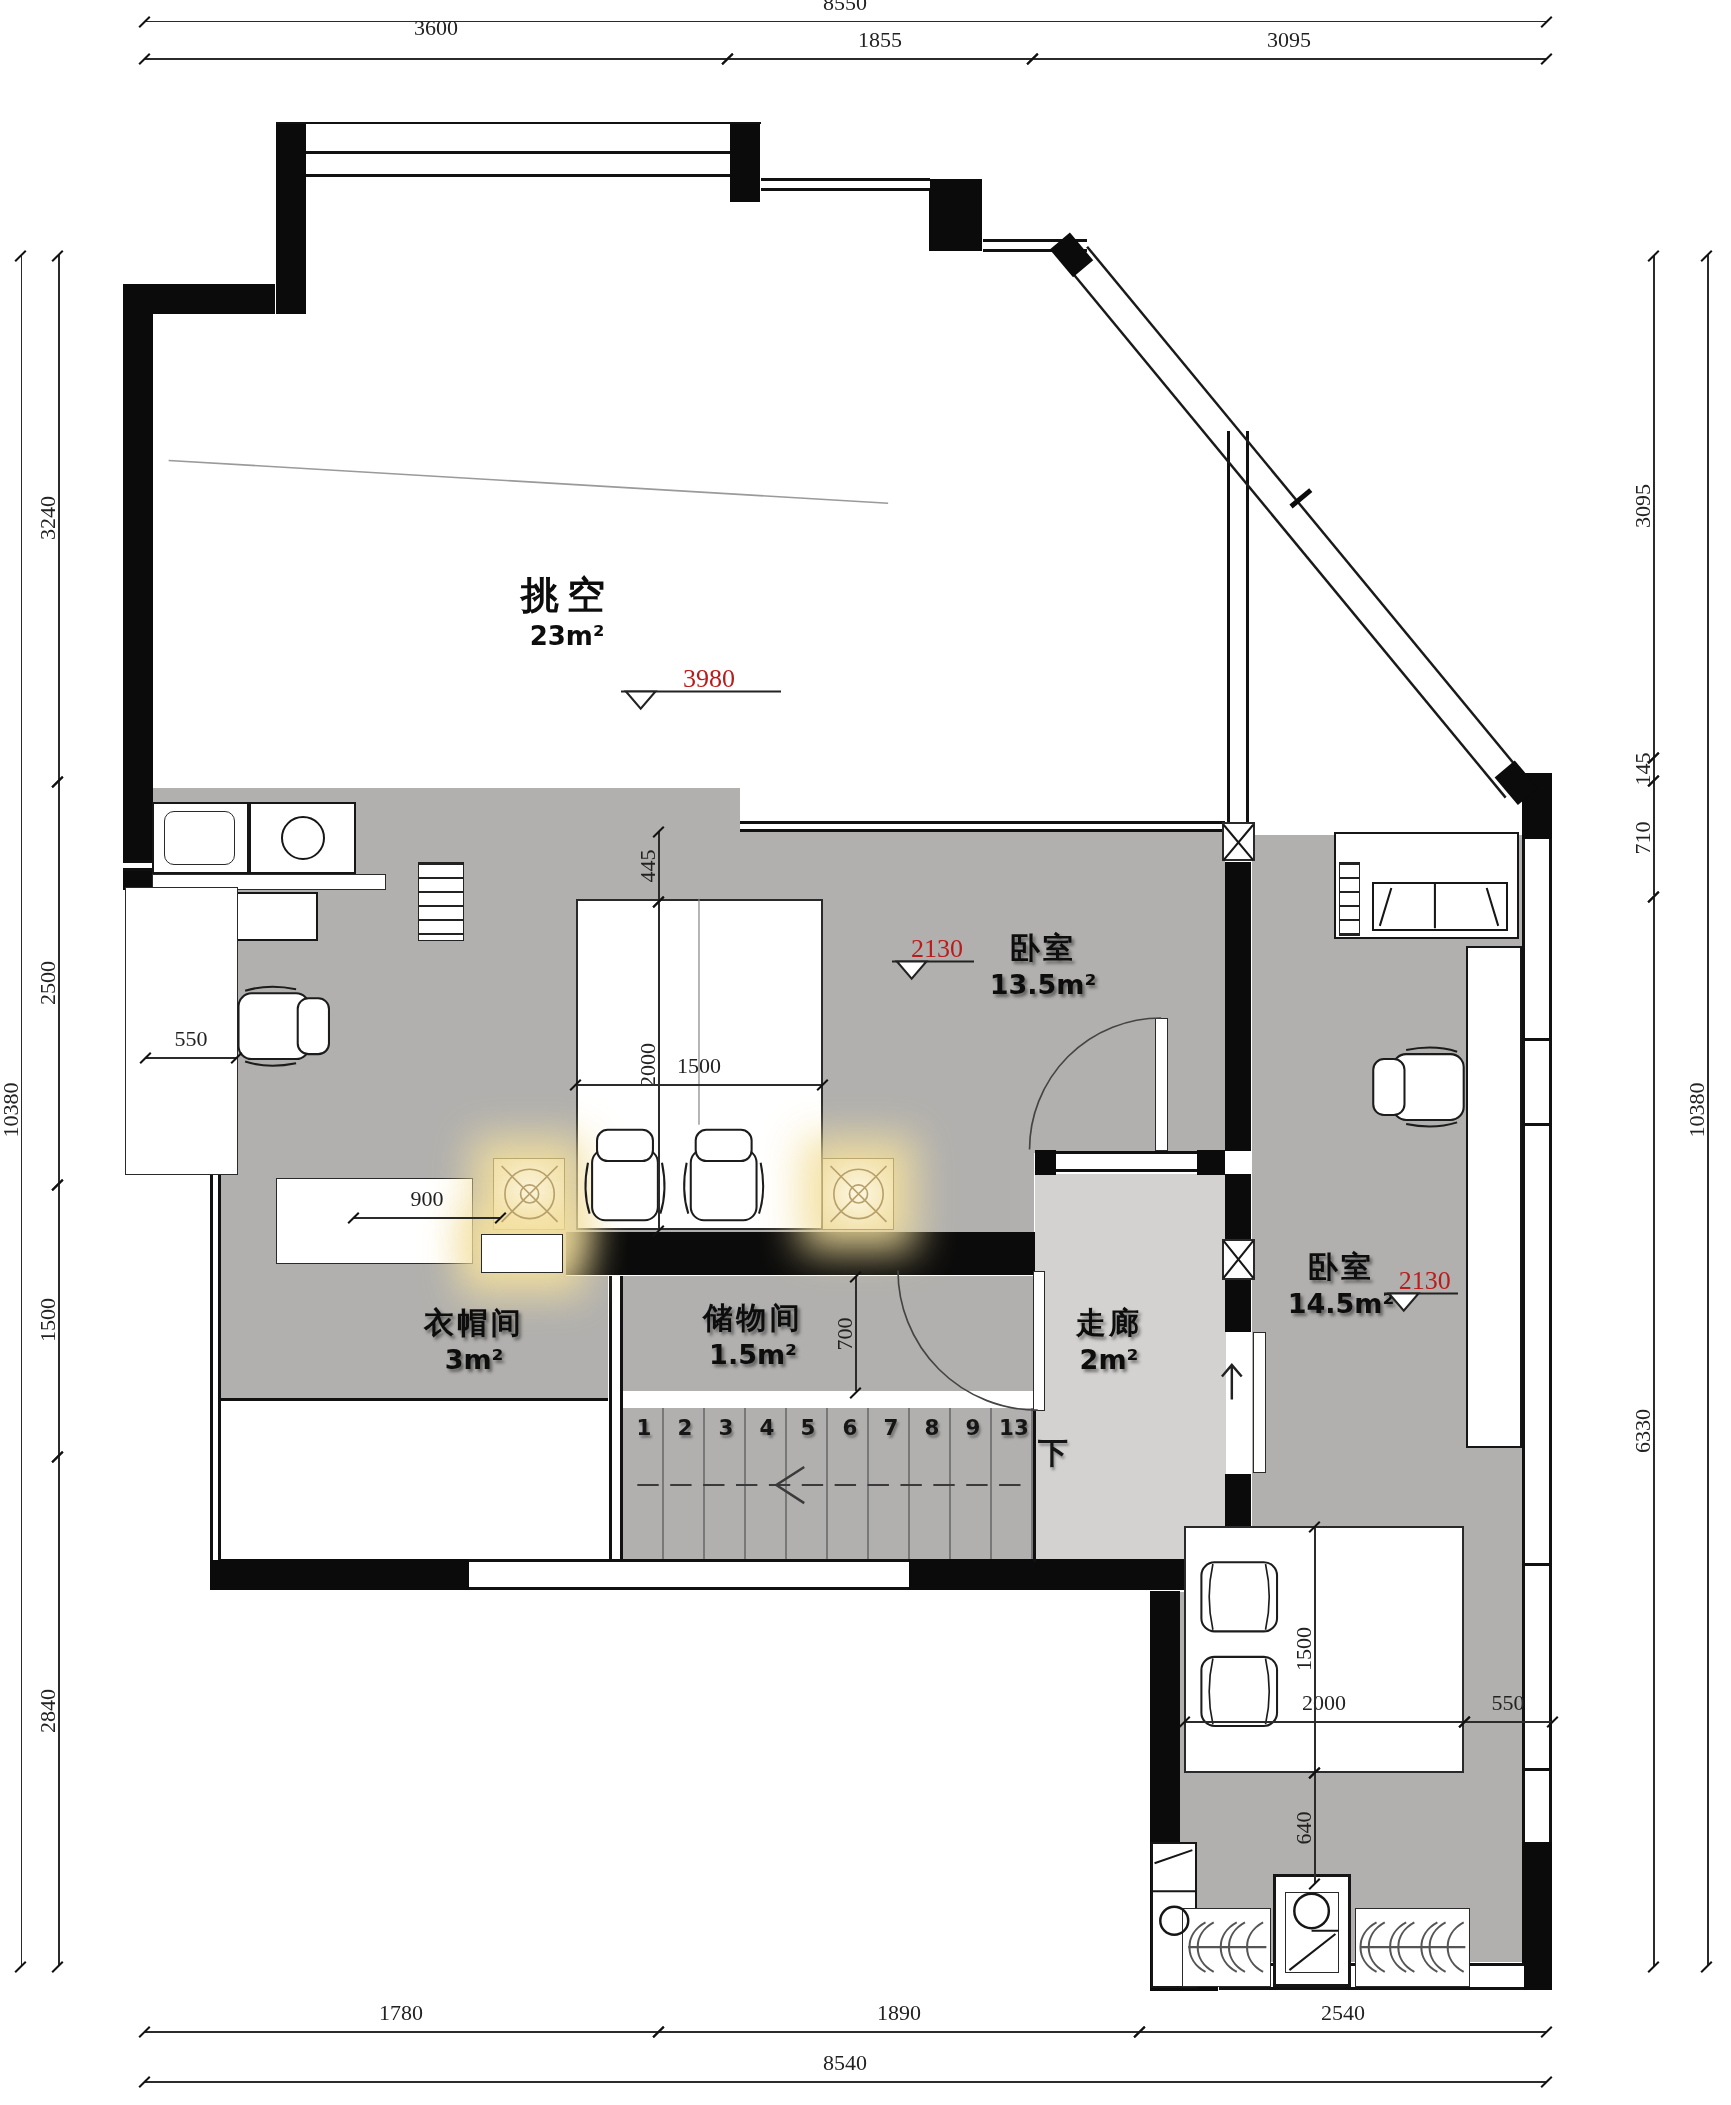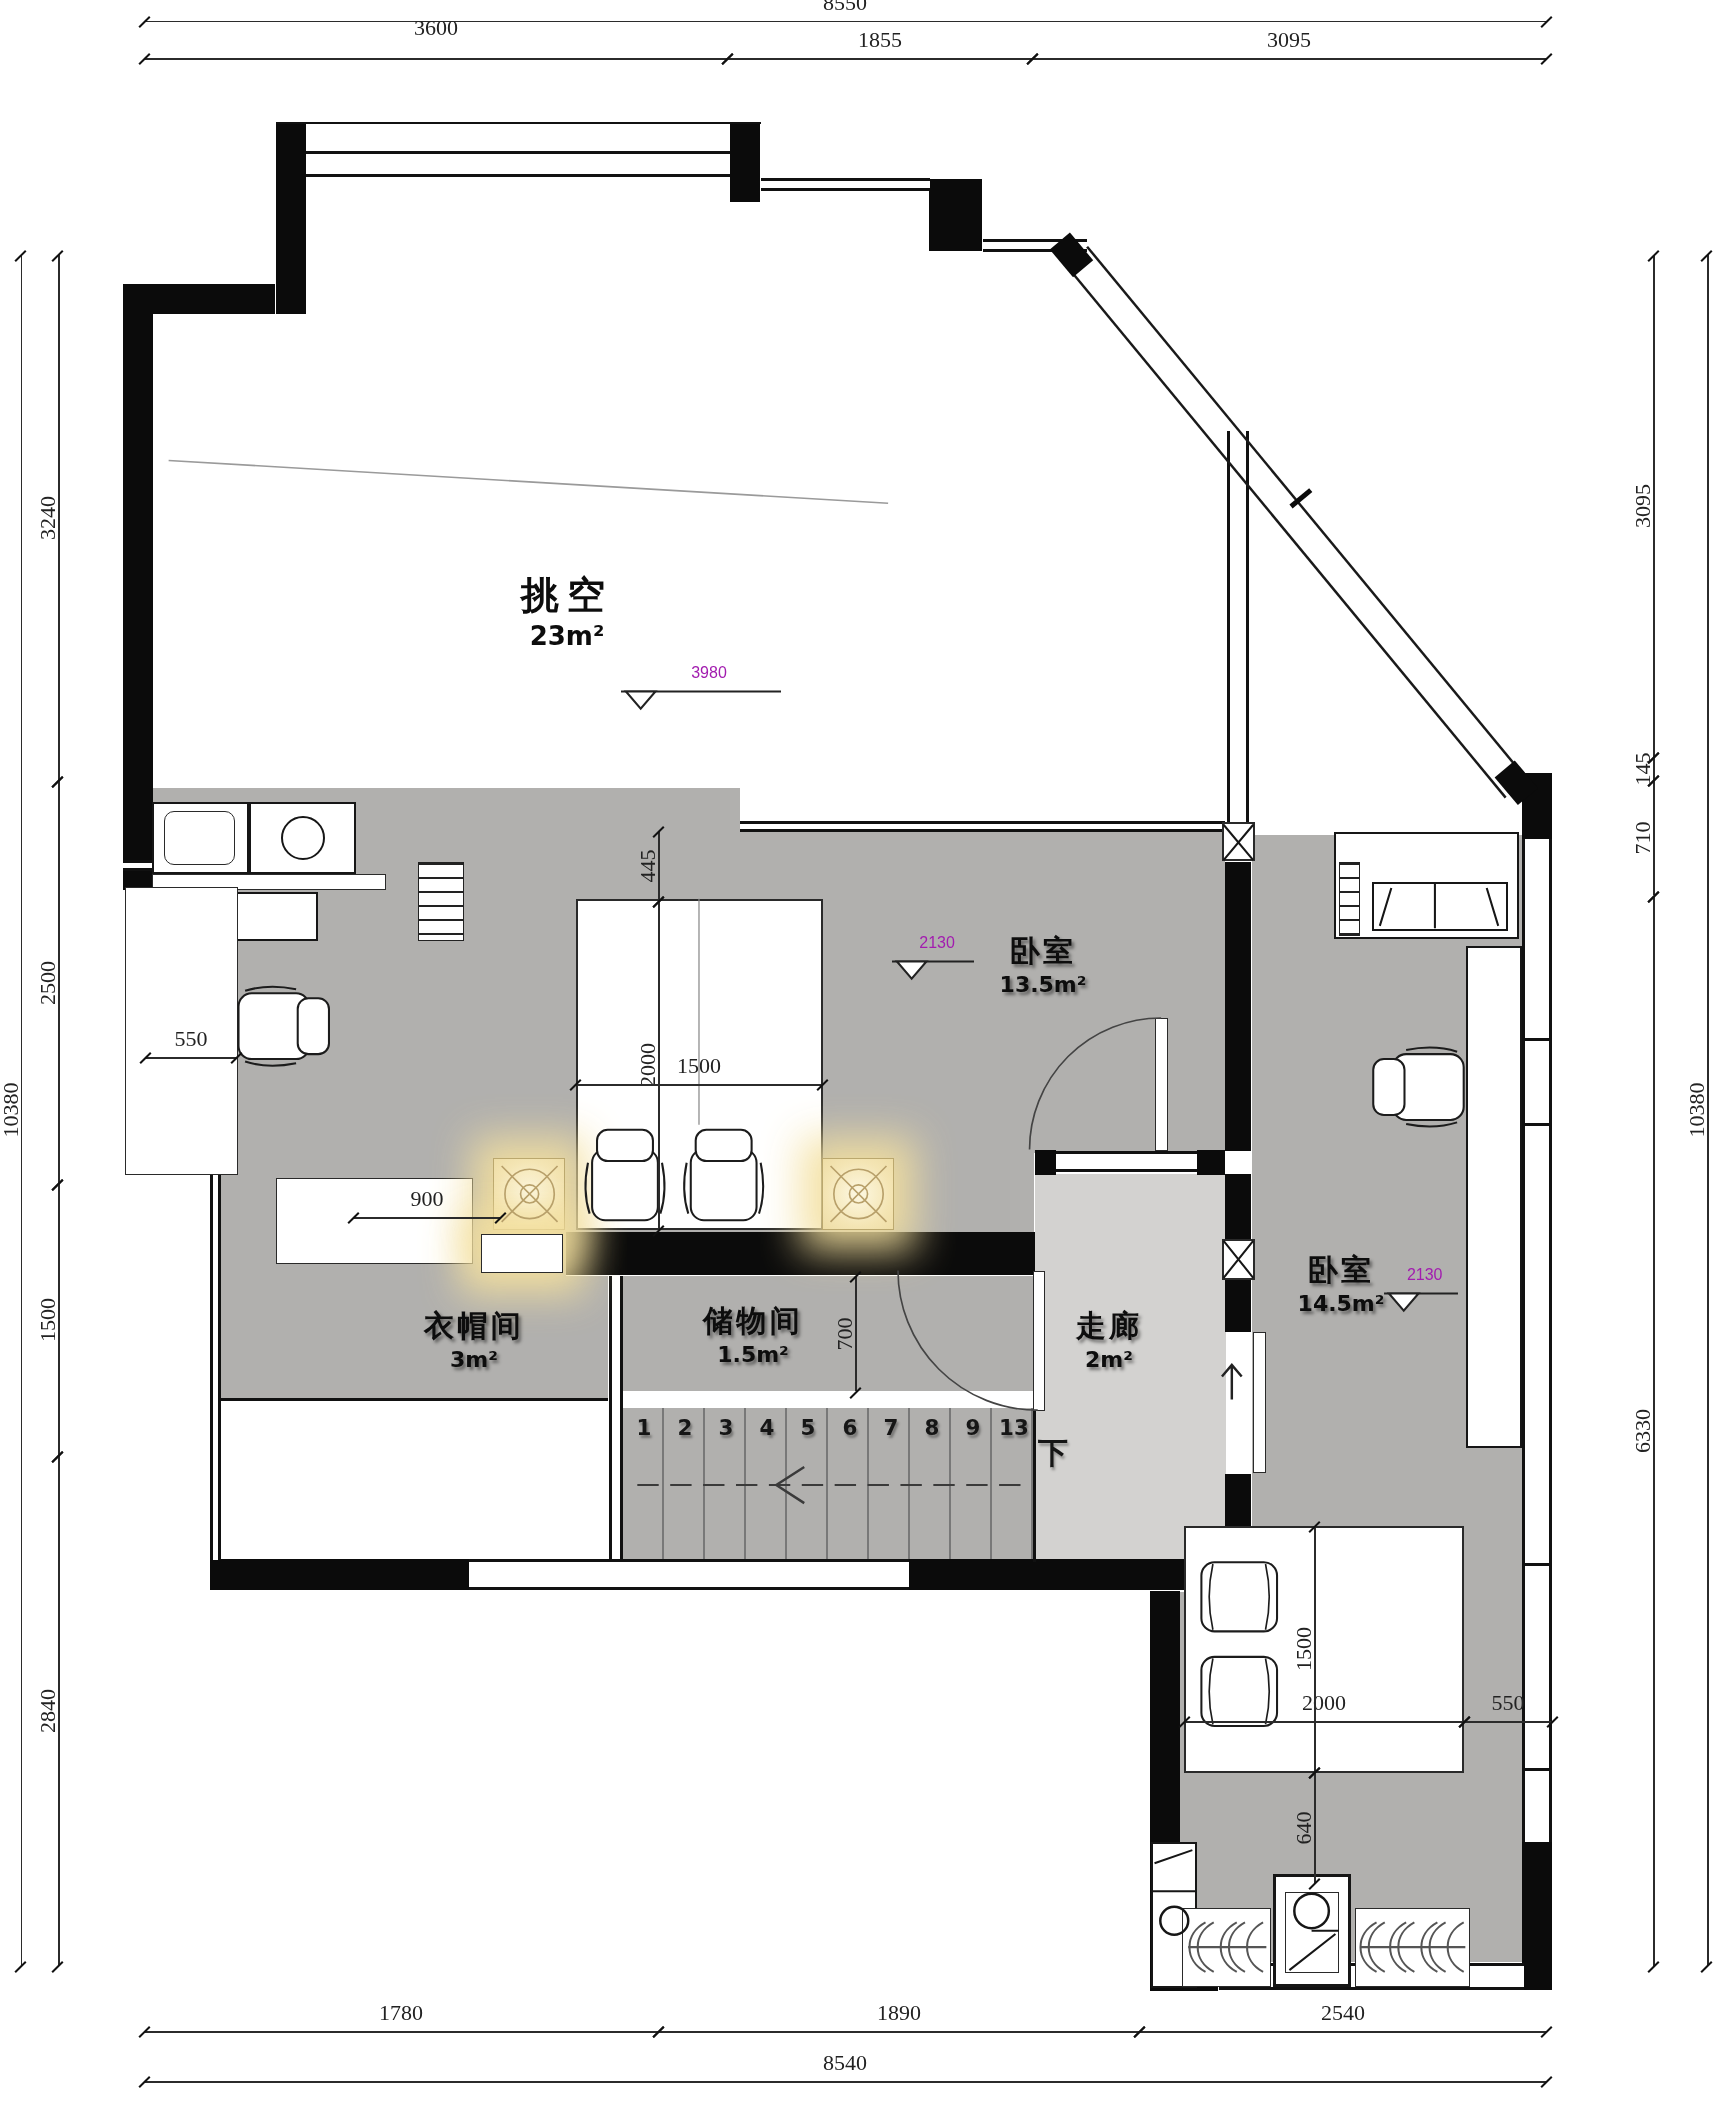--- a/index.html
+++ b/index.html
@@ -30,25 +30,25 @@
   .dim-label{position:absolute;font-family:"Liberation Serif",serif;font-size:22px;color:#222;white-space:nowrap;}
   .dim-label.h{transform:translate(-50%,-100%);}
   .dim-label.v{transform:translate(-50%,-50%) rotate(-90deg);}
   
   .room-label{position:absolute;transform:translate(-50%,-50%);text-align:center;color:#0d0d0d;white-space:nowrap;}
   .room-label .nm{display:block;font-weight:bold;}
   .room-label .ar{display:block;font-weight:bold;margin-top:0;}
   .room-label.lg .nm{font-size:38px;letter-spacing:8.2px;}
   .room-label.lg .ar{font-size:26px;}
   .room-label.md .nm{font-size:30px;letter-spacing:3.3px;text-align:center;}
-  .room-label.md .ar{font-size:22px;}
+  .room-label.md .ar{font-size:27px;}
   .room-label.shadow .nm,.room-label.shadow .ar{text-shadow:2.5px 3.3px 3.3px rgba(0,0,0,0.45);}
   
   .elev{position:absolute;}
-  .elev .val{position:absolute;font-family:Liberation Sans, sans-serif;font-size:16px;color:#a21caf;
+  .elev .val{position:absolute;font-family:Liberation Serif, serif;font-size:26px;color:#b91c1c;
              left:55%;top:-1.6px;transform:translate(-50%,0);}
   
   .stair-num{position:absolute;transform:translate(-50%,0);font-size:21.4px;font-weight:bold;color:#161616;
              text-shadow:1.6px 2.5px 2.5px rgba(0,0,0,0.35);}
   .down-label{position:absolute;font-size:30px;font-weight:bold;color:#161616;text-shadow:1.6px 2.5px 2.5px rgba(0,0,0,0.3);}
   svg.overlay{position:absolute;left:0;top:0;pointer-events:none;}
 </style>
 </head>
 <body>
 

